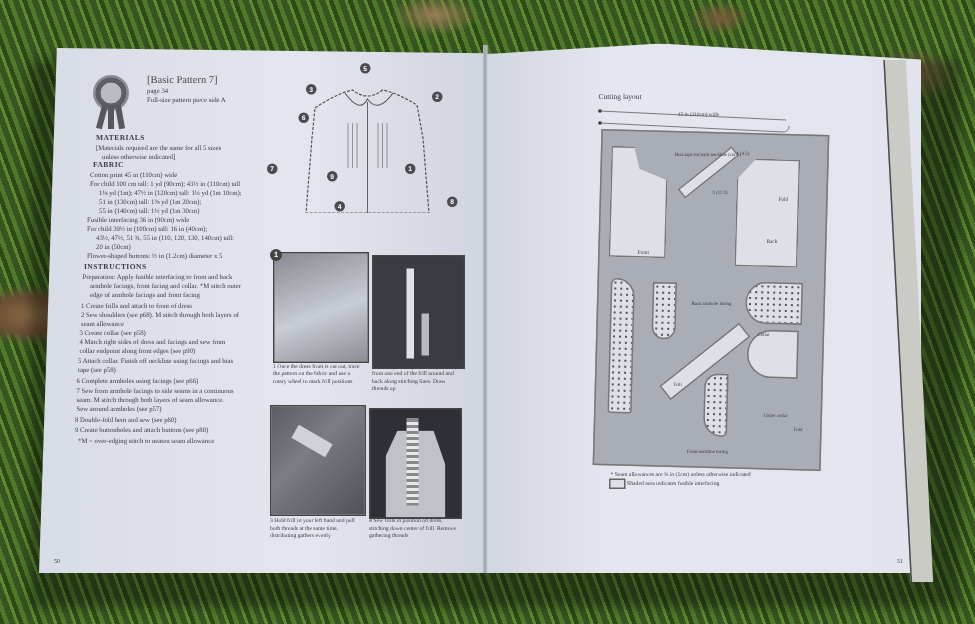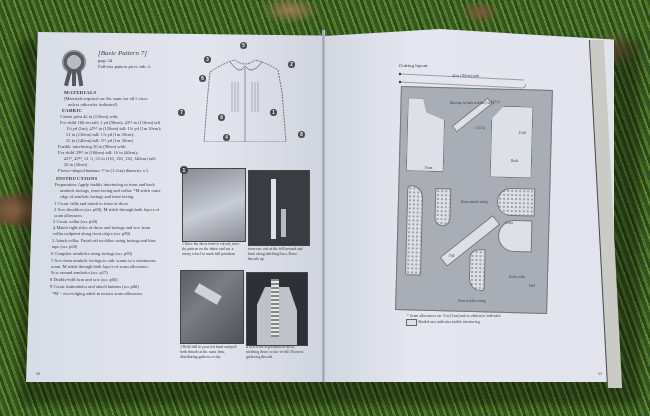--- a/index.html
+++ b/index.html
@@ -39,21 +39,21 @@
     position: absolute; left: 598px; top: 40px; width: 14px; height: 348px;
     background: #c9cbc4; transform: skewX(3deg);
     border-left: 1px solid #4a4a50;
   }
   .spine {
     position: absolute; left: 322px; top: 30px; width: 3px; height: 352px;
     background: linear-gradient(90deg, #b8bcc6, #9fa3ad, #c6cad3);
   }
   .t { position: absolute; color: #3c3c44; font-size: 4.5px; line-height: 6.5px; white-space: nowrap; }
   .h { font-size: 5px; font-weight: bold; letter-spacing: 0.3px; }
-  .title { font-size: 7px; color: #444; font-style: italic; }
+  .title { font-size: 7px; color: #444; }
   .rosette {
     position: absolute; left: 62px; top: 50px; width: 24px; height: 24px; border-radius: 50%;
     background: radial-gradient(circle, #b8bcc2 40%, #5c5f66 42%, #5c5f66 60%, #8a8d94 62%);
   }
   .ribbon { position: absolute; top: 70px; width: 4px; height: 16px; background: #55585e; }
   .photo {
     position: absolute; background: #6a6d74; border: 1px solid #444;
   }
   .step-badge {
     position: absolute; width: 8px; height: 8px; border-radius: 50%;

